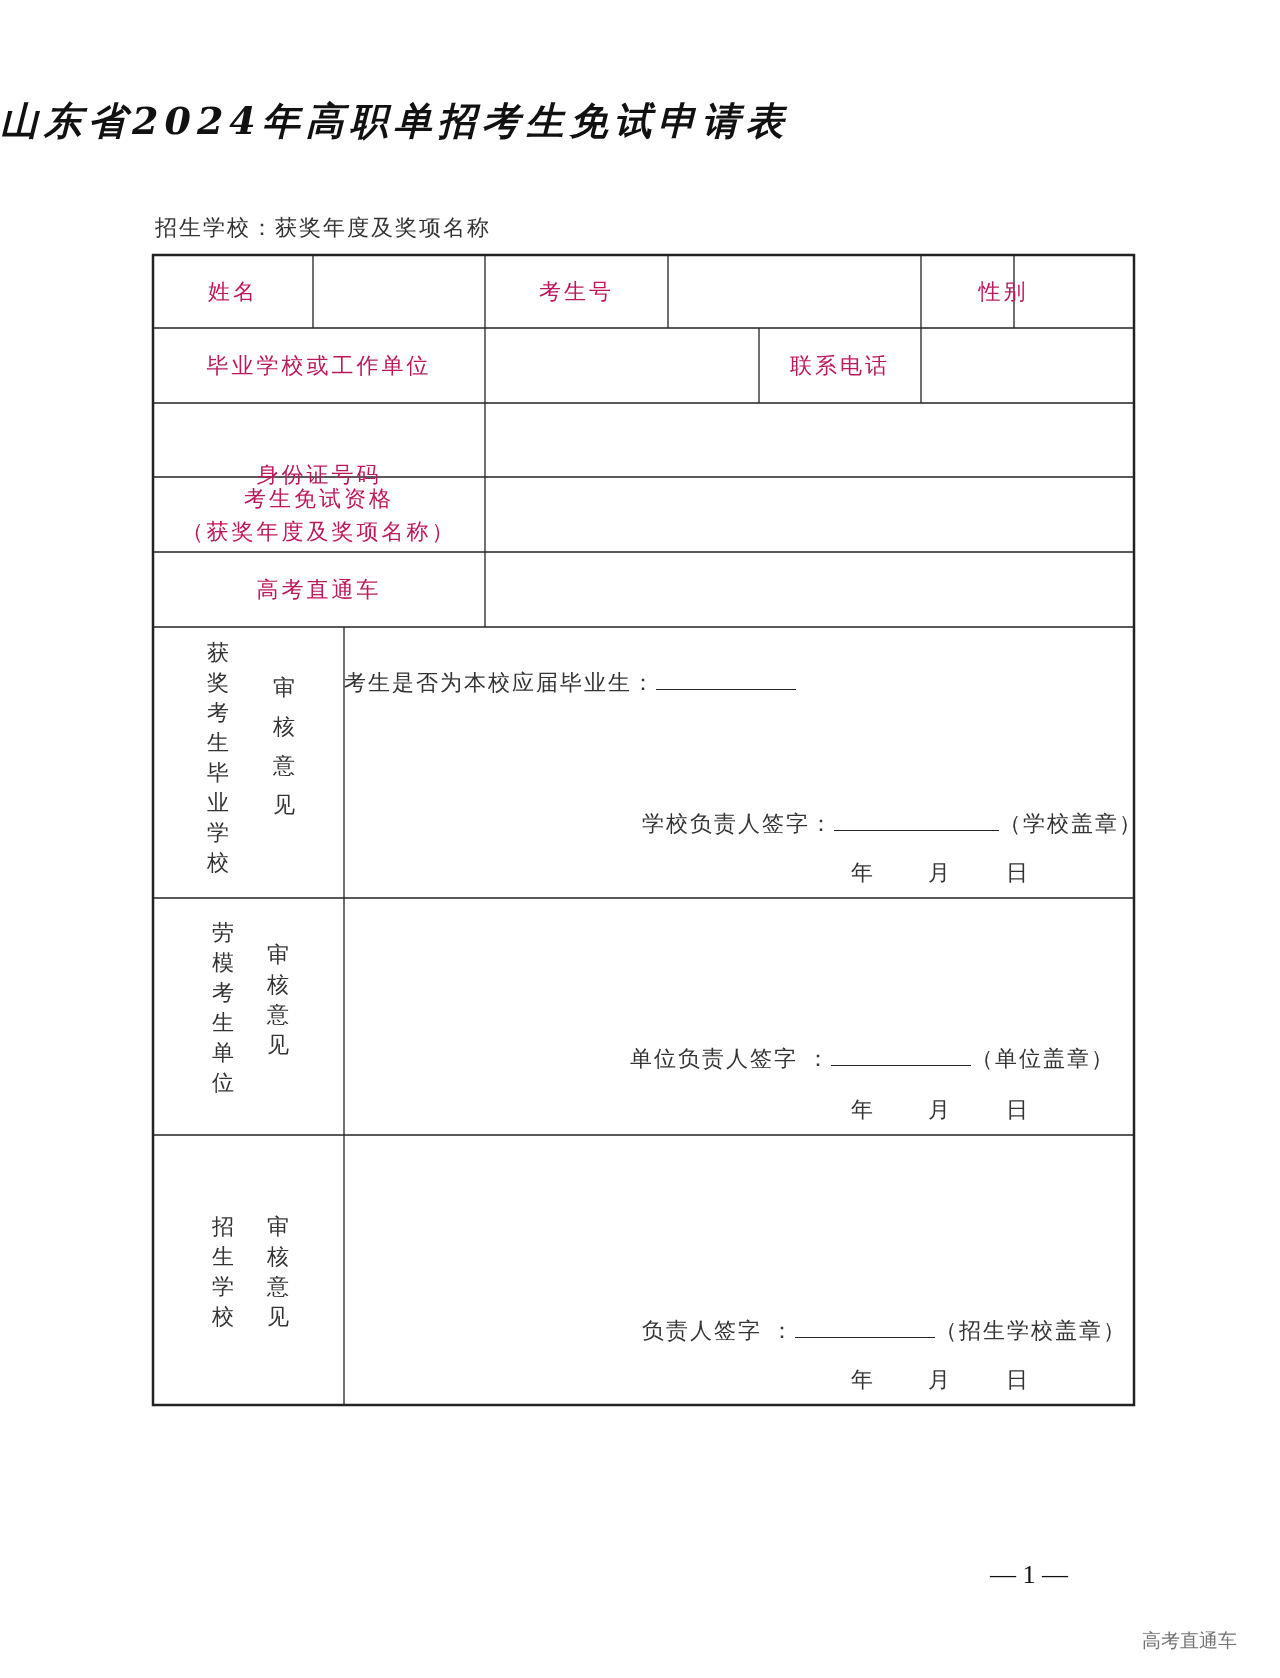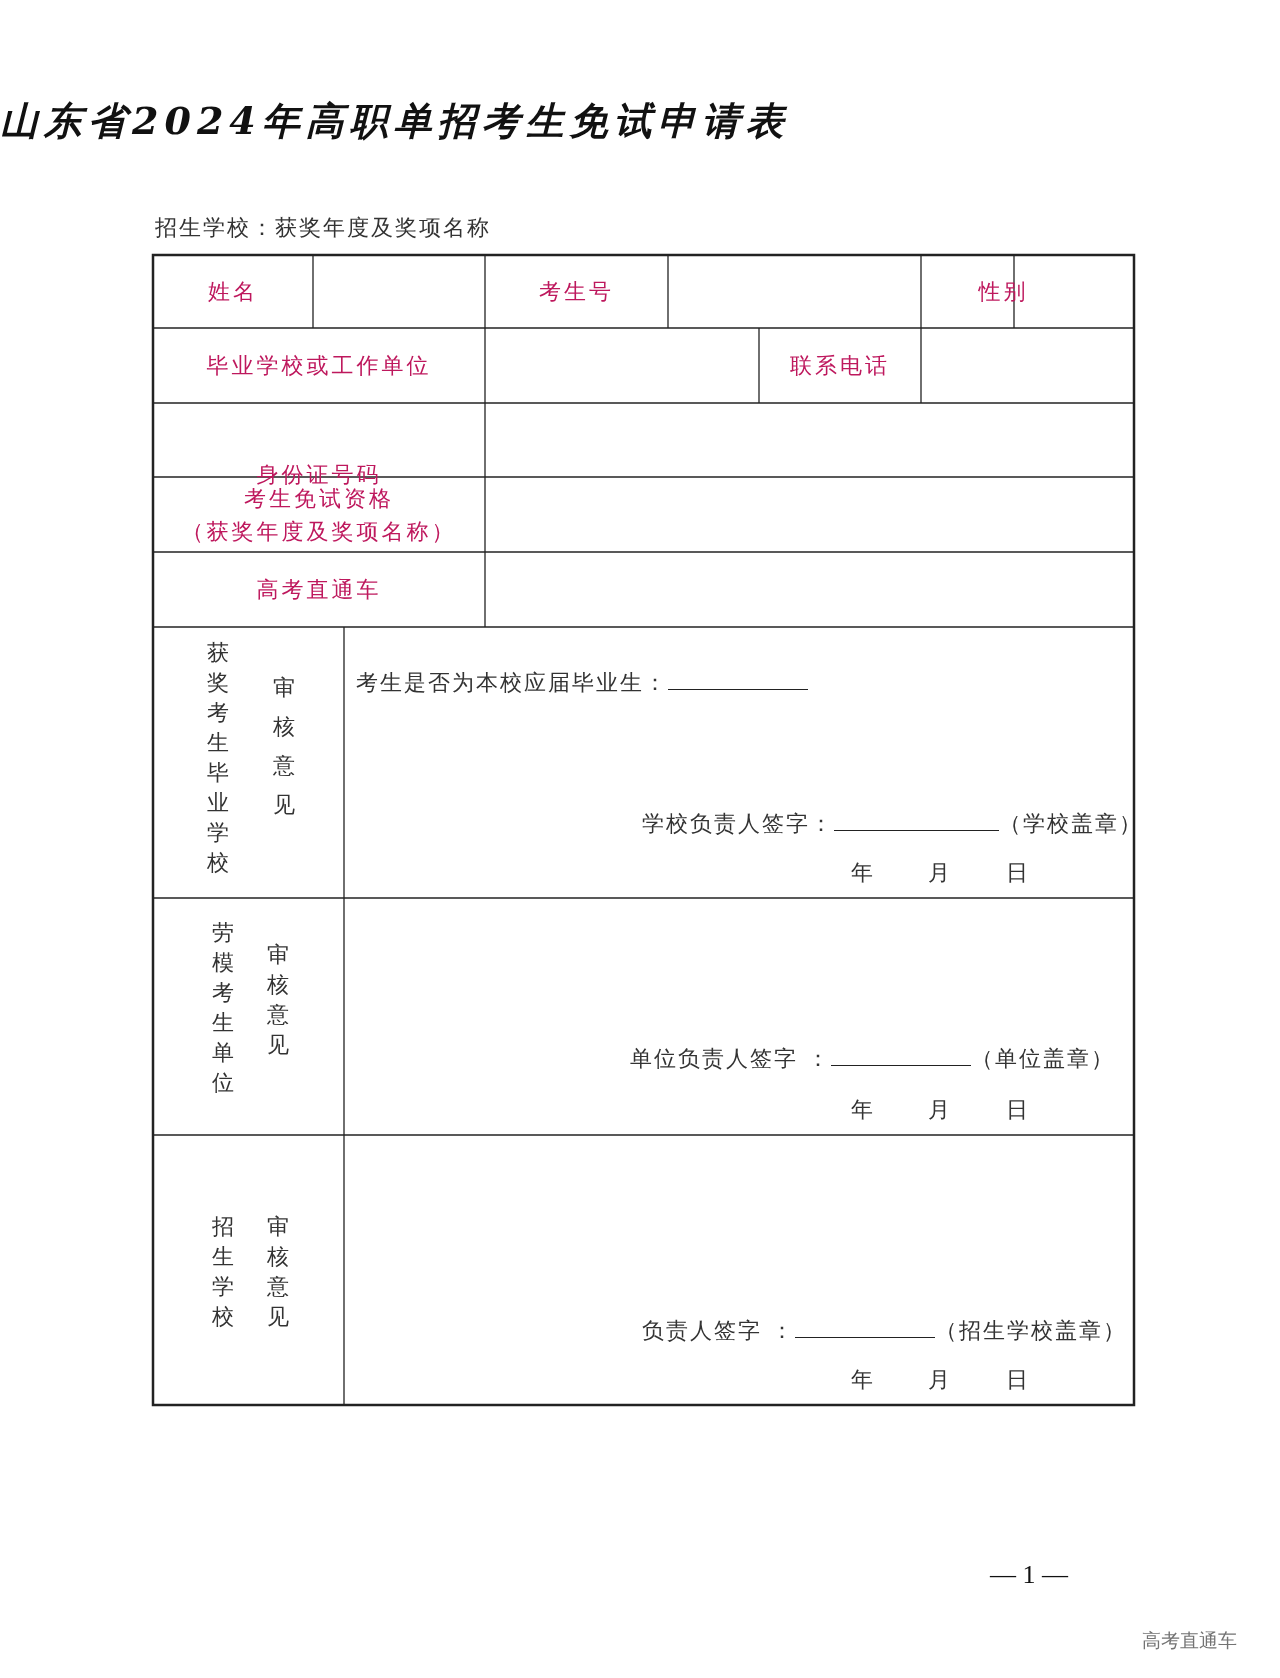--- a/index.html
+++ b/index.html
@@ -81,21 +81,21 @@
     <div>学</div>
     <div>校</div>
   </div>
   <div class="vt" style="left:269px;top:668px;line-height:39px;">
     <div>审</div>
     <div>核</div>
     <div>意</div>
     <div>见</div>
   </div>
 </div>
-<div class="line-text" style="left:356px;top:667px;">
+<div class="line-text" style="left:344px;top:667px;">
   <span>考生是否为本校应届毕业生：</span><span class="blank" style="width:140px;"></span>
 </div>
 <div class="line-text" style="left:642px;top:808px;">
   <span>学校负责人签字：</span><span class="blank" style="width:165px;"></span><span>（学校盖章）</span>
 </div>
 <div class="date" style="left:851px;top:858px;">年</div>
 <div class="date" style="left:928px;top:858px;">月</div>
 <div class="date" style="left:1006px;top:858px;">日</div>
 
 <div>

